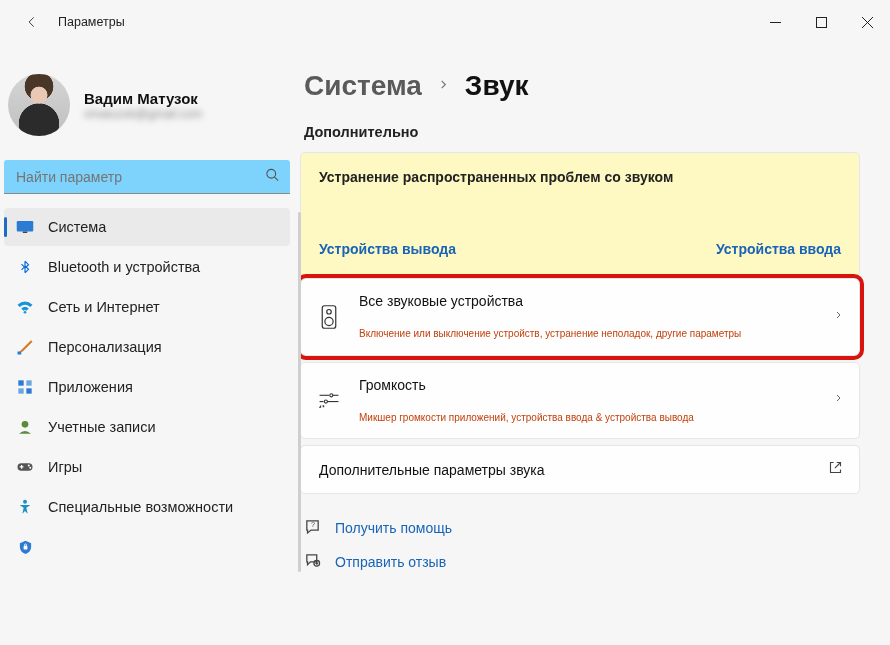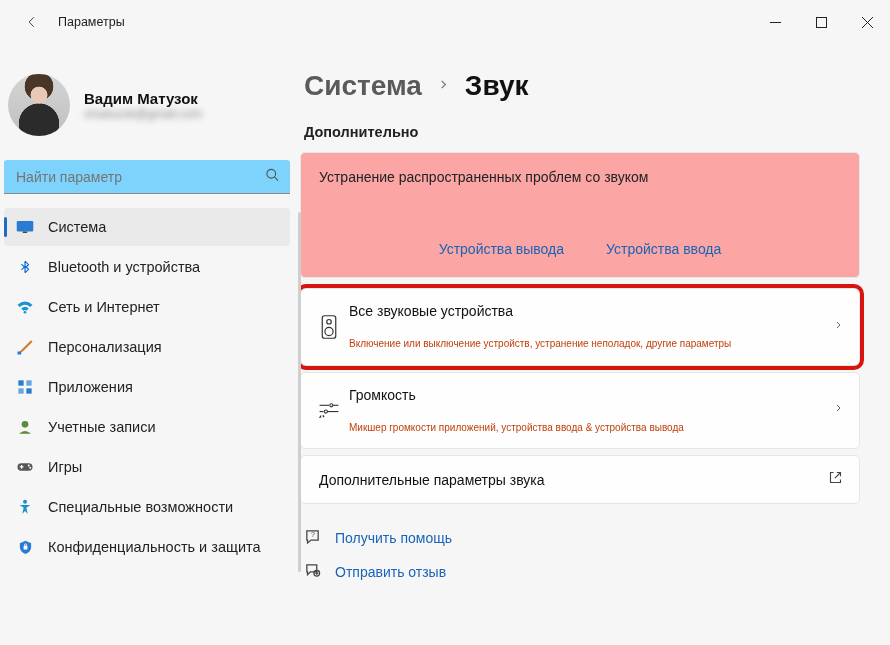--- a/index.html
+++ b/index.html
@@ -130,40 +130,40 @@
   .bc-sep {
     color:#777;
   }
   .bc-current { font-size:28px; color:#111; font-weight:600;}
   .section-label {
     font-size:14.5px; font-weight:600; color:#222;
     margin: 0 0 12px 4px;
   }
 
   .card {
-    background:#fca5a5;
+    background:#fef9c3;
     border:1px solid #e6e6e6;
     border-radius:5px;
     padding: 16px 18px;
-    margin-bottom: 10px;
+    font-weight: bold;
   }
   .trouble-title{ font-size:14px; color:#222; }
   .trouble-links{
-    display:flex; gap:42px; justify-content:center;
+    display:flex; gap:42px; justify-content:space-between;
     padding-top: 56px; padding-bottom:4px;
   }
   .link { color:#1864b7; font-size:14px; }
 
   .setting {
     display:flex; align-items:center;
     background:#fefefe;
     border:1px solid #e6e6e6;
     border-radius:5px;
     padding: 14px 16px;
-    gap: 8px;
+    gap: 18px;
     margin-bottom:6px;
   }
   .setting .st-icon{ width:24px; display:flex;align-items:center;justify-content:center; color:#333;}
   .setting .st-text{ flex:1; }
   .setting .st-title{ font-size:14px; color:#111; }
   .setting .st-desc{ font-size:10px; color:#c2410c; line-height:1.35; margin-top:18px;}
   .setting .chevron{ color:#555;}
 
   .highlighted{
     outline: 4px solid #d8140f;
@@ -317,21 +317,20 @@
         <span>Специальные возможности</span>
       </div>
       <div class="nav-item">
         <span class="nav-icon">
             <svg width="15" height="18" viewBox="0 0 24 24" fill="#2a7bd4">
               <path d="M12 2 L21 6 V12 Q21 20 12 23 Q3 20 3 12 V6 Z"></path>
               <rect x="9" y="10" width="6" height="6" rx="1" fill="#fff"></rect>
               <rect x="10.5" y="7" width="3" height="4" rx="1.5" fill="none" stroke="#fff" stroke-width="1.4"></rect>
             </svg>
           </span>
-        <span>Конфиденциальность и защита</span>
       </div>
     </div>
   </div>
 
   <div class="sidebar-scroll"></div>
 
   <div class="content">
     <div class="breadcrumb">
       <span class="bc-parent">Система</span>
       <span class="bc-sep">

